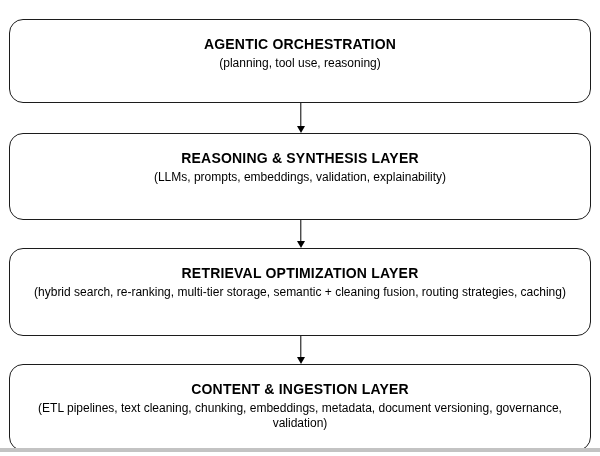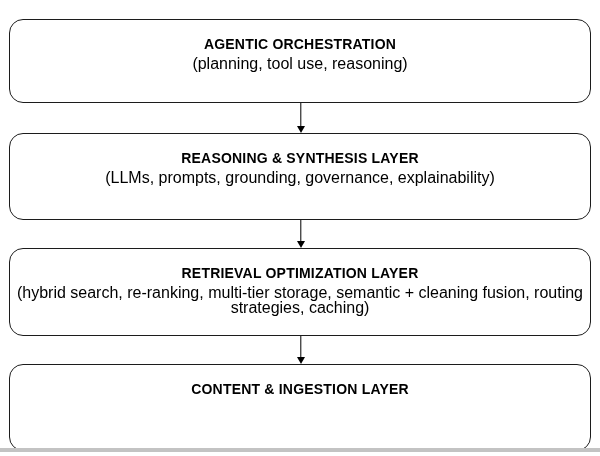--- a/index.html
+++ b/index.html
@@ -38,21 +38,21 @@
   .layer-box.b3 { height: 88px; }
   .layer-box.b4 { height: 87px; text-align: center; }
   .layer-title {
     font-size: 14px;
     font-weight: bold;
     line-height: 18px;
     letter-spacing: 0.2px;
     color: var(--text, #000000);
   }
   .layer-subtitle {
-    font-size: 16px;
+    font-size: 12px;
     line-height: 15px;
     margin-top: 3px;
     color: var(--text, #000000);
   }
   .arrow {
     position: relative;
     width: 12px;
     margin-left: 2px; 
   }
   .arrow.a1 { height: 30px; }
@@ -98,38 +98,39 @@
       <div class="layer-subtitle">(planning, tool use, reasoning)</div>
     </div>
 
     <div class="arrow a1">
       <div class="arrow-shaft"></div>
       <div class="arrow-head"></div>
     </div>
 
     <div class="layer-box b2">
       <div class="layer-title">REASONING &amp; SYNTHESIS LAYER</div>
-      <div class="layer-subtitle">(LLMs, prompts, grounding, governance, explainability)</div>
+      <div class="layer-subtitle">(LLMs, prompts, embeddings, validation, explainability)</div>
     </div>
 
     <div class="arrow a2">
       <div class="arrow-shaft"></div>
       <div class="arrow-head"></div>
     </div>
 
     <div class="layer-box b3">
       <div class="layer-title">RETRIEVAL OPTIMIZATION LAYER</div>
       <div class="layer-subtitle">(hybrid search, re-ranking, multi-tier storage, semantic + cleaning fusion, routing strategies, caching)</div>
     </div>
 
     <div class="arrow a3">
       <div class="arrow-shaft"></div>
       <div class="arrow-head"></div>
     </div>
 
     <div class="layer-box b4">
       <div class="layer-title">CONTENT &amp; INGESTION LAYER</div>
+      <div class="layer-subtitle">(ETL pipelines, text cleaning, chunking, embeddings, metadata, document versioning, governance, validation)</div>
     </div>
 
   </div>
 
   <div class="bottom-strip"></div>
 </div>
 
 </body></html>

